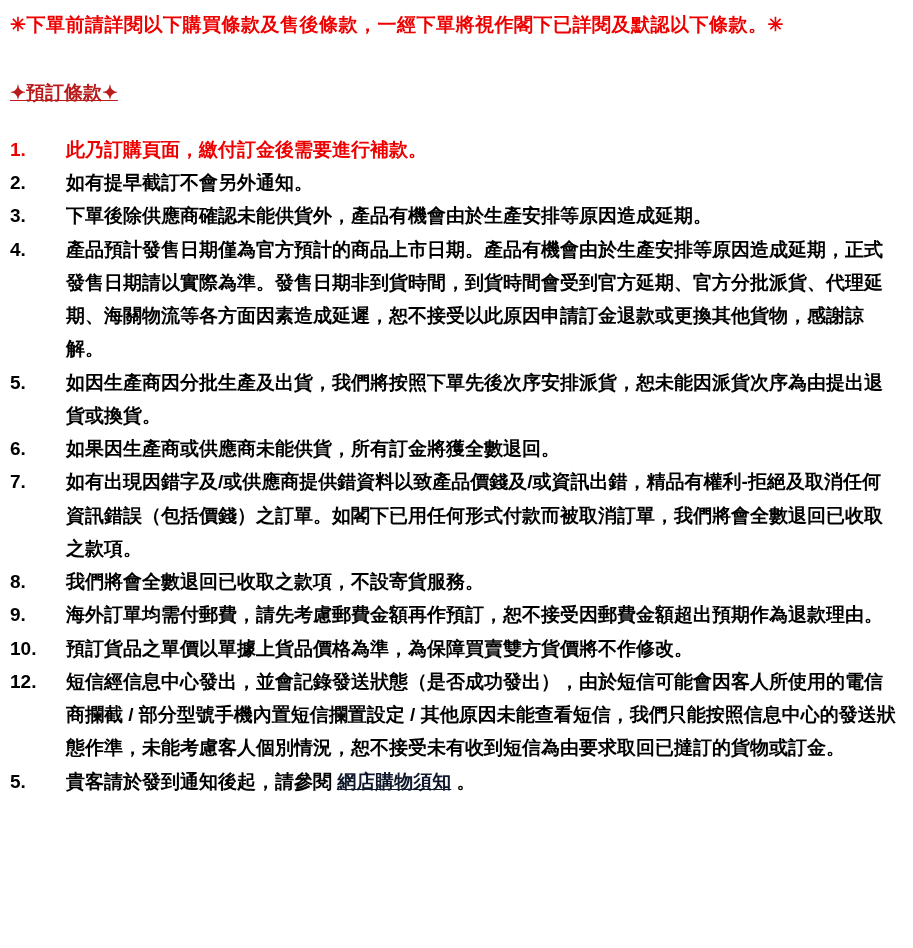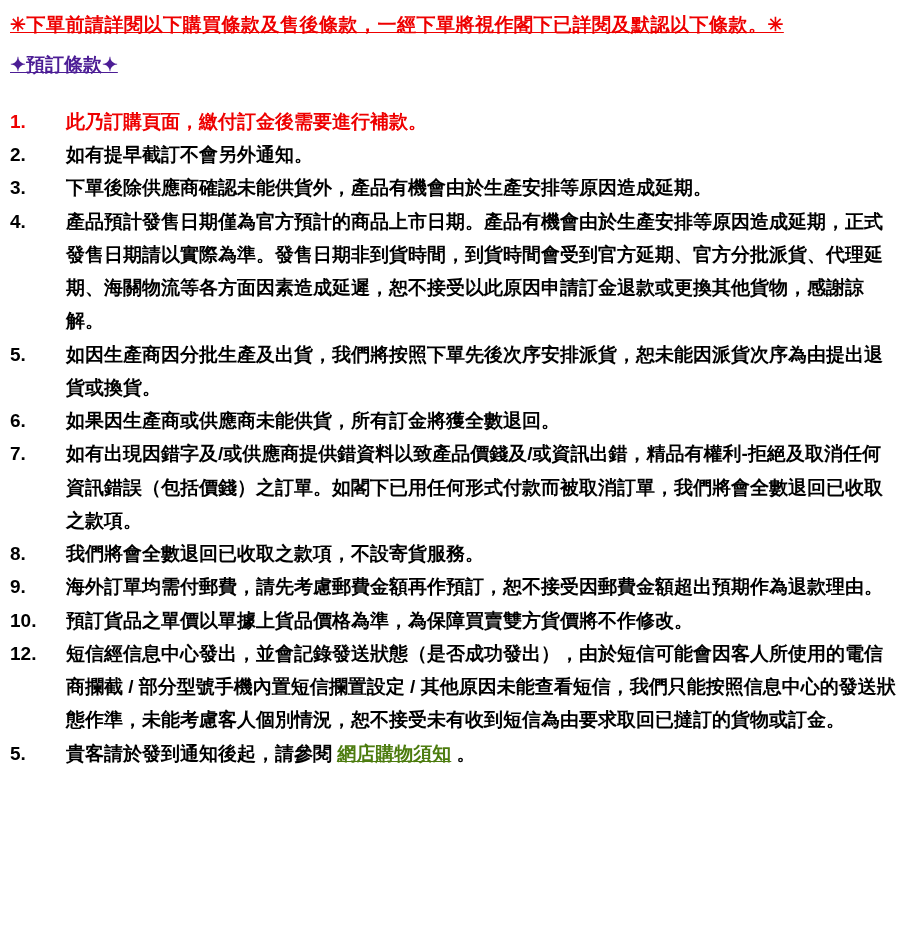--- a/index.html
+++ b/index.html
@@ -13,27 +13,26 @@
     box-sizing: border-box;
     padding: 10px 14px 20px 10px;
     background: #ffffff;
     font-family: "Liberation Sans", sans-serif;
     font-weight: bold;
     color: #000000;
     font-size: 19px;
   }
   .doc-header {
     color: #ee0000;
-    text-decoration: underline;
     line-height: 1.6;
-    margin-bottom: 12px;
+    margin-bottom: 40px;
     letter-spacing: 0.5px;
   }
   .section-title {
-    color: #4c1d95;
+    color: #b91c1c;
     text-decoration: underline;
     line-height: 1.4;
     margin-bottom: 26px;
   }
   .terms-list {
     display: block;
   }
   .term-row {
     display: flex;
     align-items: flex-start;
@@ -50,21 +49,21 @@
   }
   .term-row.red,
   .seg-red {
     color: #ee0000;
   }
   .seg-red-underline {
     color: #ee0000;
     text-decoration: underline;
   }
   .seg-link {
-    color: #4d7c0f;
+    color: #0f172a;
     text-decoration: underline;
     cursor: pointer;
   }
 </style>
 </head>
 <body>
 
 <div class="page">
   <div class="doc-header">✳下單前請詳閱以下購買條款及售後條款，一經下單將視作閣下已詳閱及默認以下條款。✳</div>
 

